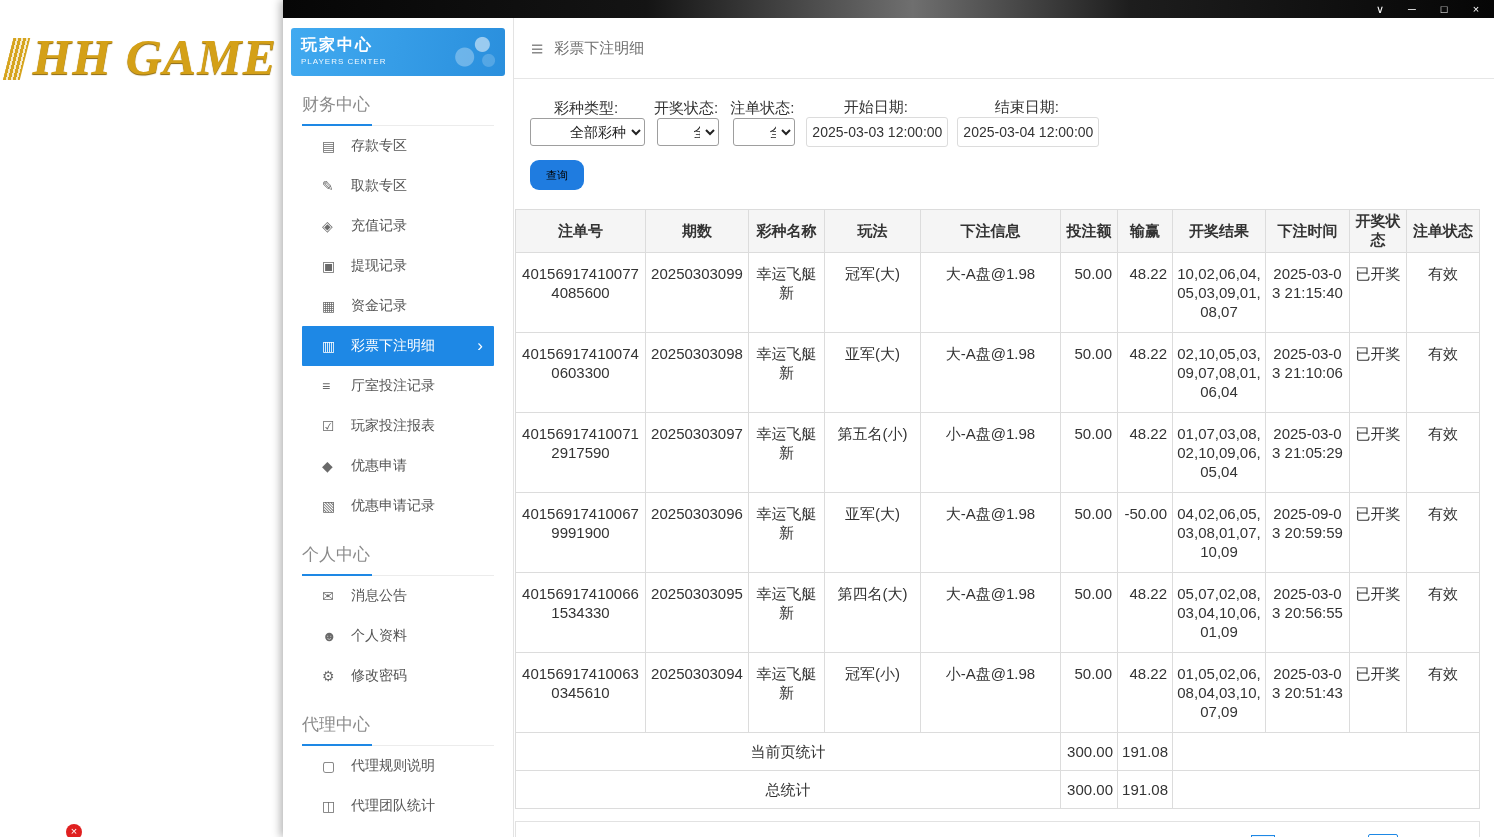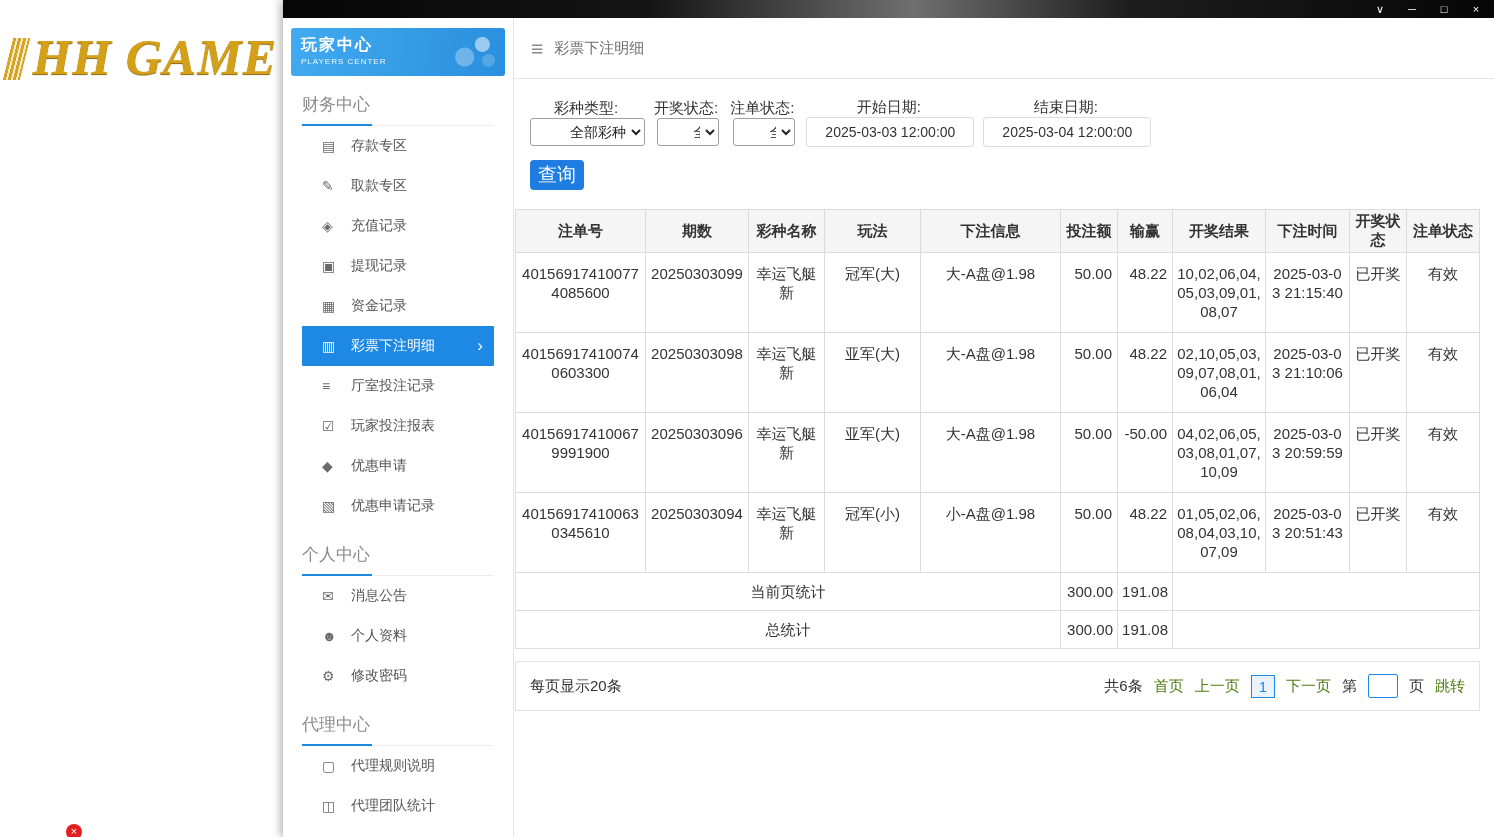--- a/index.html
+++ b/index.html
@@ -56,24 +56,24 @@
   .topbar-title { font-size:15px; color:#6f6f6f; }
 
   .filter-area { padding:19px 16px 14px; flex:none; }
   .filter-row { display:flex; align-items:center; flex-wrap:nowrap; font-size:15px; color:#333; }
   .fgroup { display:flex; align-items:center; margin-right:9px; white-space:nowrap;flex-direction:column; }
   .fgroup label { margin-right:3px; }
   .sel { height:28px; border:1px solid #9e9e9e; border-radius:3px; background:#fff; font-size:14px;
     color:#222; padding:0 2px;text-align:right; }
   .sel-wide { width:115px; }
   .sel-small { width:62px;padding-left:32px; }
-  .input-date { height:30px; width:168px; border:1px solid #dcdcdc; border-radius:3px; font-size:14px;
+  .input-date { height:30px; width:142px; border:1px solid #dcdcdc; border-radius:3px; font-size:14px;
     color:#333; text-align:center; }
-  .btn-query { margin-top:13px; width:54px; height:30px; background:#1f7ce0; color:#ffffff; border:none;
-    border-radius:4px; font-size:19px; cursor:pointer; }
+  .btn-query { margin-top:13px; width:54px; height:30px; background:#1f7ce0; color:#000000; border:none;
+    border-radius:9px; font-size:11px; cursor:pointer; }
 
   .table-wrap { margin:5px 14px 0 1px; flex:none; }
   table { width:100%; border-collapse:collapse; table-layout:fixed; font-size:15px; color:#333; }
   th { background:#f5f5f5; border:1px solid #dcdcdc; font-weight:bold; height:39px; padding:2px 1px; }
   td { border:1px solid #dcdcdc; padding:11px 4px; text-align:center; vertical-align:top;
     word-break:break-all; line-height:19px; }
   td.num { text-align:right; padding-right:5px; }
   tr.summary-row td { vertical-align:middle; padding:9px 4px; height:38px; }
 
   .pager { margin:12px 14px 0 1px; border:1px solid #e2e2e2; height:50px; display:flex;
@@ -283,29 +283,55 @@
                 <td>亚军(大)</td>
                 <td>大-A盘@1.98</td>
                 <td class="num">50.00</td>
                 <td class="num">48.22</td>
                 <td>02,10,05,03,09,07,08,01,06,04</td>
                 <td>2025-03-03 21:10:06</td>
                 <td>已开奖</td>
                 <td>有效</td>
               </tr>
               <tr>
+                <td>401569174100712917590</td>
+                <td>20250303097</td>
+                <td>幸运飞艇新</td>
+                <td>第五名(小)</td>
+                <td>小-A盘@1.98</td>
+                <td class="num">50.00</td>
+                <td class="num">48.22</td>
+                <td>01,07,03,08,02,10,09,06,05,04</td>
+                <td>2025-03-03 21:05:29</td>
+                <td>已开奖</td>
+                <td>有效</td>
+              </tr>
+              <tr>
                 <td>401569174100679991900</td>
                 <td>20250303096</td>
                 <td>幸运飞艇新</td>
                 <td>亚军(大)</td>
                 <td>大-A盘@1.98</td>
                 <td class="num">50.00</td>
                 <td class="num">-50.00</td>
                 <td>04,02,06,05,03,08,01,07,10,09</td>
-                <td>2025-03-03 20:59:59</td>
+                <td>2025-09-03 20:59:59</td>
+                <td>已开奖</td>
+                <td>有效</td>
+              </tr>
+              <tr>
+                <td>401569174100661534330</td>
+                <td>20250303095</td>
+                <td>幸运飞艇新</td>
+                <td>第四名(大)</td>
+                <td>大-A盘@1.98</td>
+                <td class="num">50.00</td>
+                <td class="num">48.22</td>
+                <td>05,07,02,08,03,04,10,06,01,09</td>
+                <td>2025-03-03 20:56:55</td>
                 <td>已开奖</td>
                 <td>有效</td>
               </tr>
               <tr>
                 <td>401569174100630345610</td>
                 <td>20250303094</td>
                 <td>幸运飞艇新</td>
                 <td>冠军(小)</td>
                 <td>小-A盘@1.98</td>
                 <td class="num">50.00</td>

